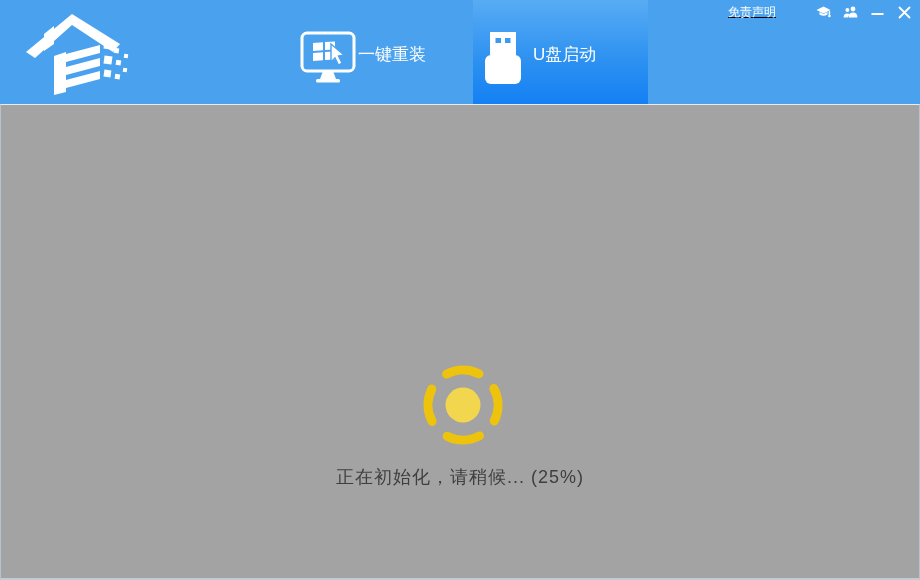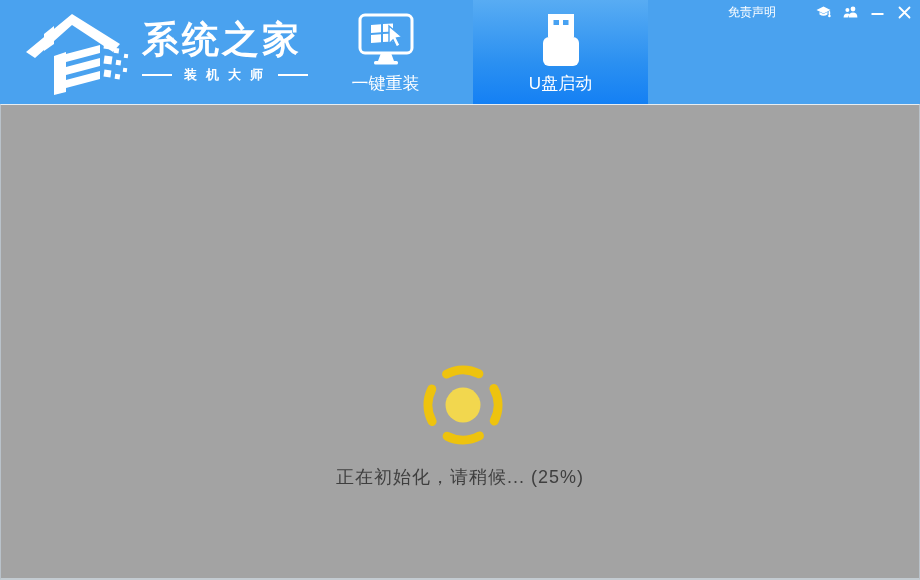--- a/index.html
+++ b/index.html
@@ -19,29 +19,29 @@
   .logo-house { width:112px; height:88px; }
   .brand-text { margin-left:6px; color:#fff; }
   .brand-name { font-size:37px; font-weight:bold; letter-spacing:3px; line-height:1.1; }
   .brand-sub { display:flex; align-items:center; margin-top:5px; }
   .brand-sub .rule { width:30px; height:2px; background:#fff; }
   .brand-sub .sub-label { font-size:13px; font-weight:bold; letter-spacing:9px; margin:0 6px 0 12px; white-space:nowrap; }
 
   
   .tabs { position:absolute; left:298px; top:0; height:104px; display:flex; }
   .tab {
-    width:175px; height:104px; display:flex; flex-direction:column;
+    width:175px; height:104px; display:flex; flex-direction:row;
     align-items:center; justify-content:flex-start; cursor:pointer;
   }
   .tab.active { background:linear-gradient(180deg,#58acf3 0%, #2b90f1 60%, #1480f4 100%); }
   .tab-icon { margin-top:12px; height:56px; display:flex; align-items:center; justify-content:center; }
   .tab-label { color:#ffffff; font-size:17px; margin-top:4px; white-space:nowrap; }
 
   
-  .titlebar { position:absolute; top:4px; right:8px; display:flex; align-items:center; height:16px; }
+  .titlebar { position:absolute; top:4px; right:8px; display:flex; align-items:center; height:16px;text-decoration:underline; }
   .disclaimer { color:#ffffff; font-size:12px; text-decoration:none; margin-right:28px; cursor:pointer; }
   .tb-icon { display:flex; align-items:center; justify-content:center; width:15px; height:15px; margin-left:12px; cursor:pointer; }
 
   
   .content {
     position:absolute; top:104px; left:0; width:920px; height:476px;
     background:#a3a3a3;
     border-left:1px solid #b9c2ca; border-right:1px solid #b9c2ca; border-bottom:2px solid #c3cbd1;
     border-top:1px solid #e8edf1;
   }
@@ -75,28 +75,20 @@
           <rect x="80" y="34" width="7" height="7" transform="rotate(8 83 37)"></rect>
           <rect x="90" y="40" width="5" height="5" transform="rotate(8 92 42)"></rect>
           <rect x="80" y="48" width="8" height="8" transform="rotate(8 84 52)"></rect>
           <rect x="92" y="52" width="5" height="5" transform="rotate(8 94 54)"></rect>
           <rect x="100" y="46" width="4" height="4" transform="rotate(8 102 48)"></rect>
           <rect x="80" y="62" width="7" height="7" transform="rotate(8 83 65)"></rect>
           <rect x="91" y="66" width="5" height="5" transform="rotate(8 93 68)"></rect>
           <rect x="99" y="60" width="4" height="4" transform="rotate(8 101 62)"></rect>
         </g>
       </svg>
-      <div class="brand-text">
-        <div class="brand-name">系统之家</div>
-        <div class="brand-sub">
-          <span class="rule"></span>
-          <span class="sub-label">装机大师</span>
-          <span class="rule"></span>
-        </div>
-      </div>
     </div>
 
     <div class="tabs">
 
       <div class="tab">
         <div class="tab-icon">
           <svg width="60" height="54" viewBox="0 0 60 54" aria-hidden="true">
             <rect x="4" y="2" width="52" height="38" rx="5" fill="none" stroke="#ffffff" stroke-width="3"></rect>
             <g fill="#ffffff" transform="skewY(-4) translate(0,2)">
               <rect x="15" y="11" width="10" height="8"></rect>

